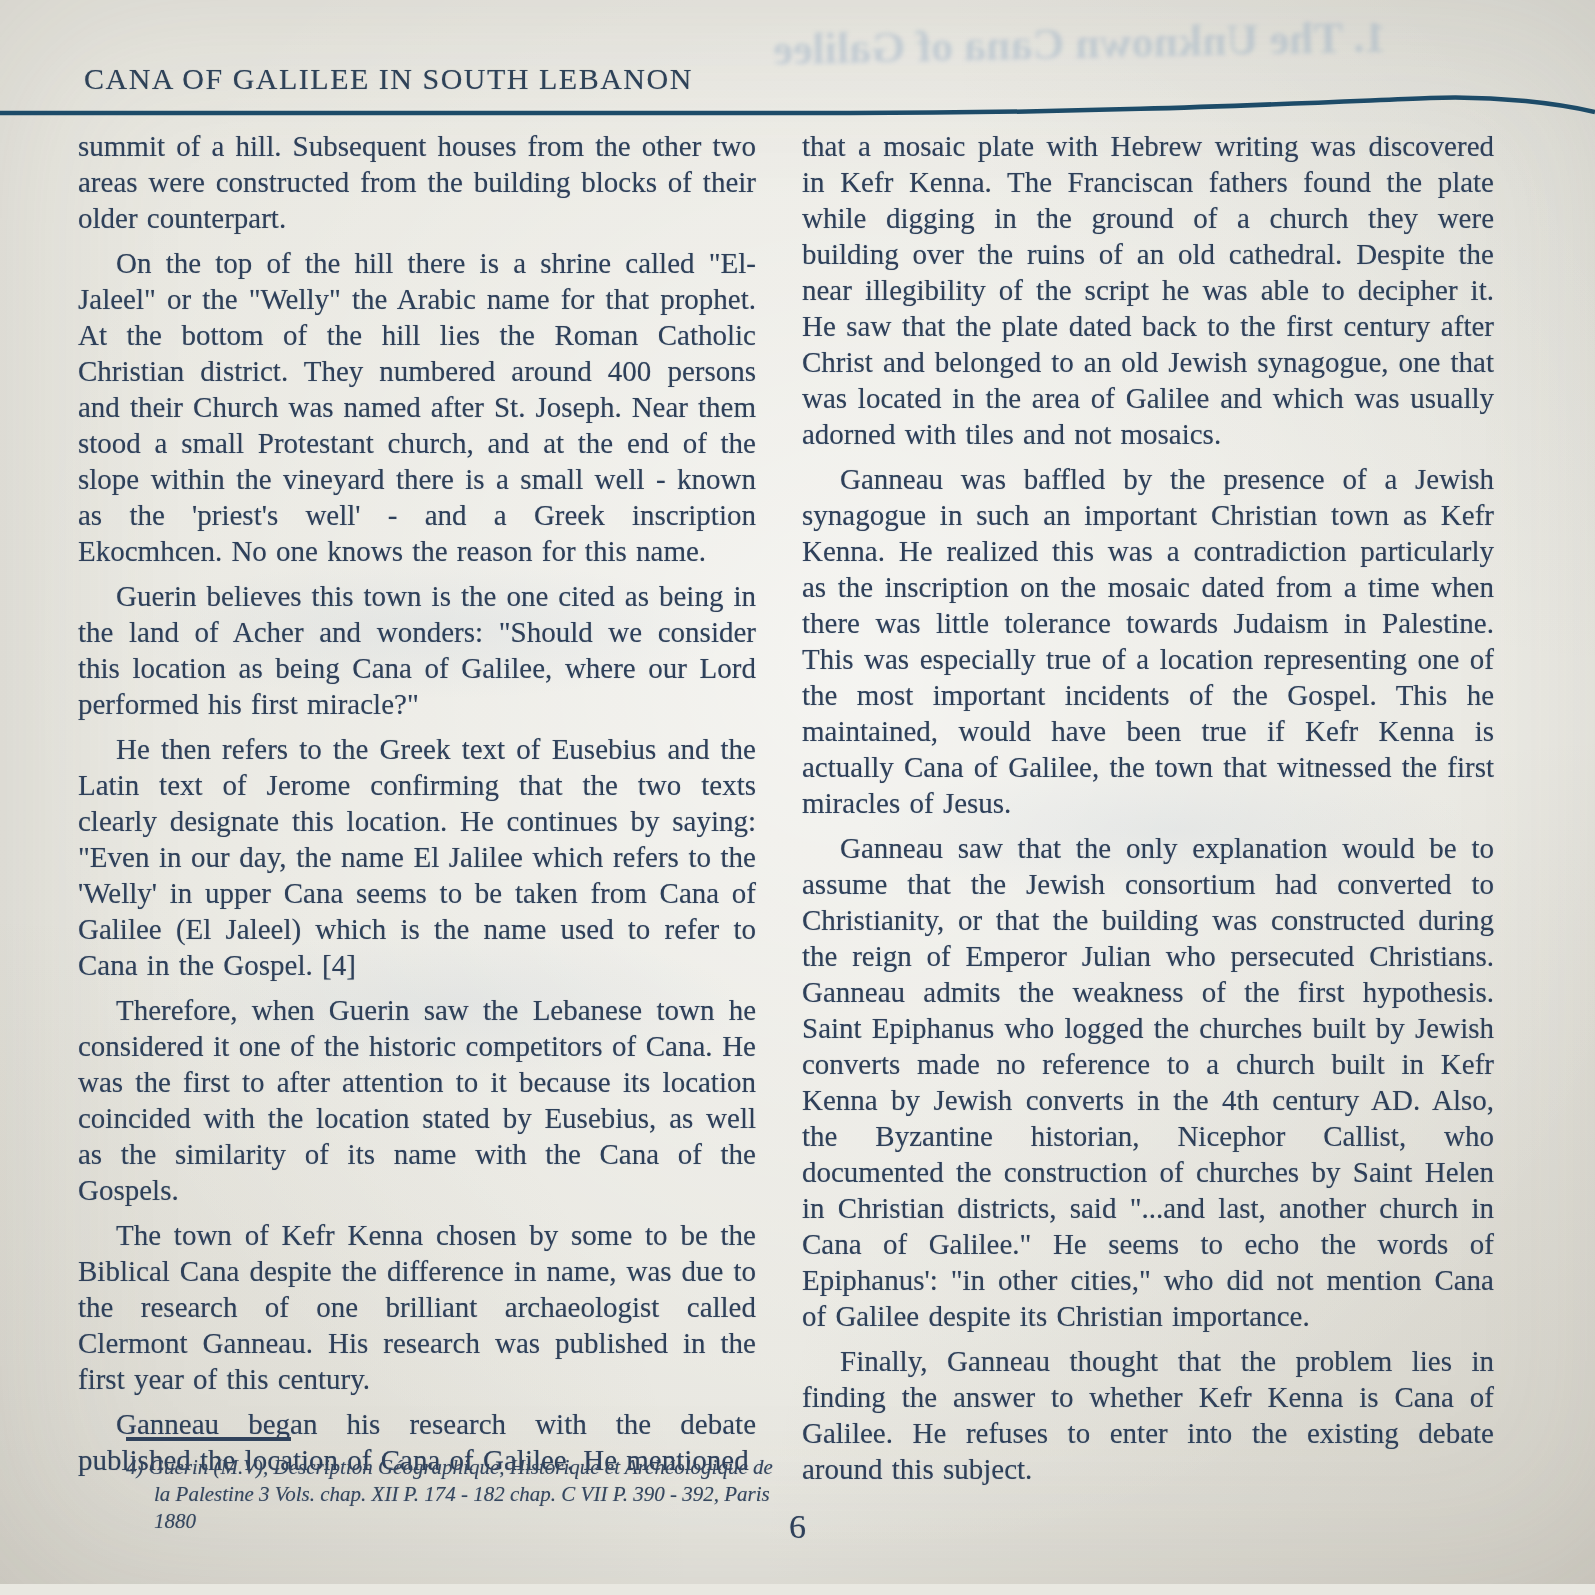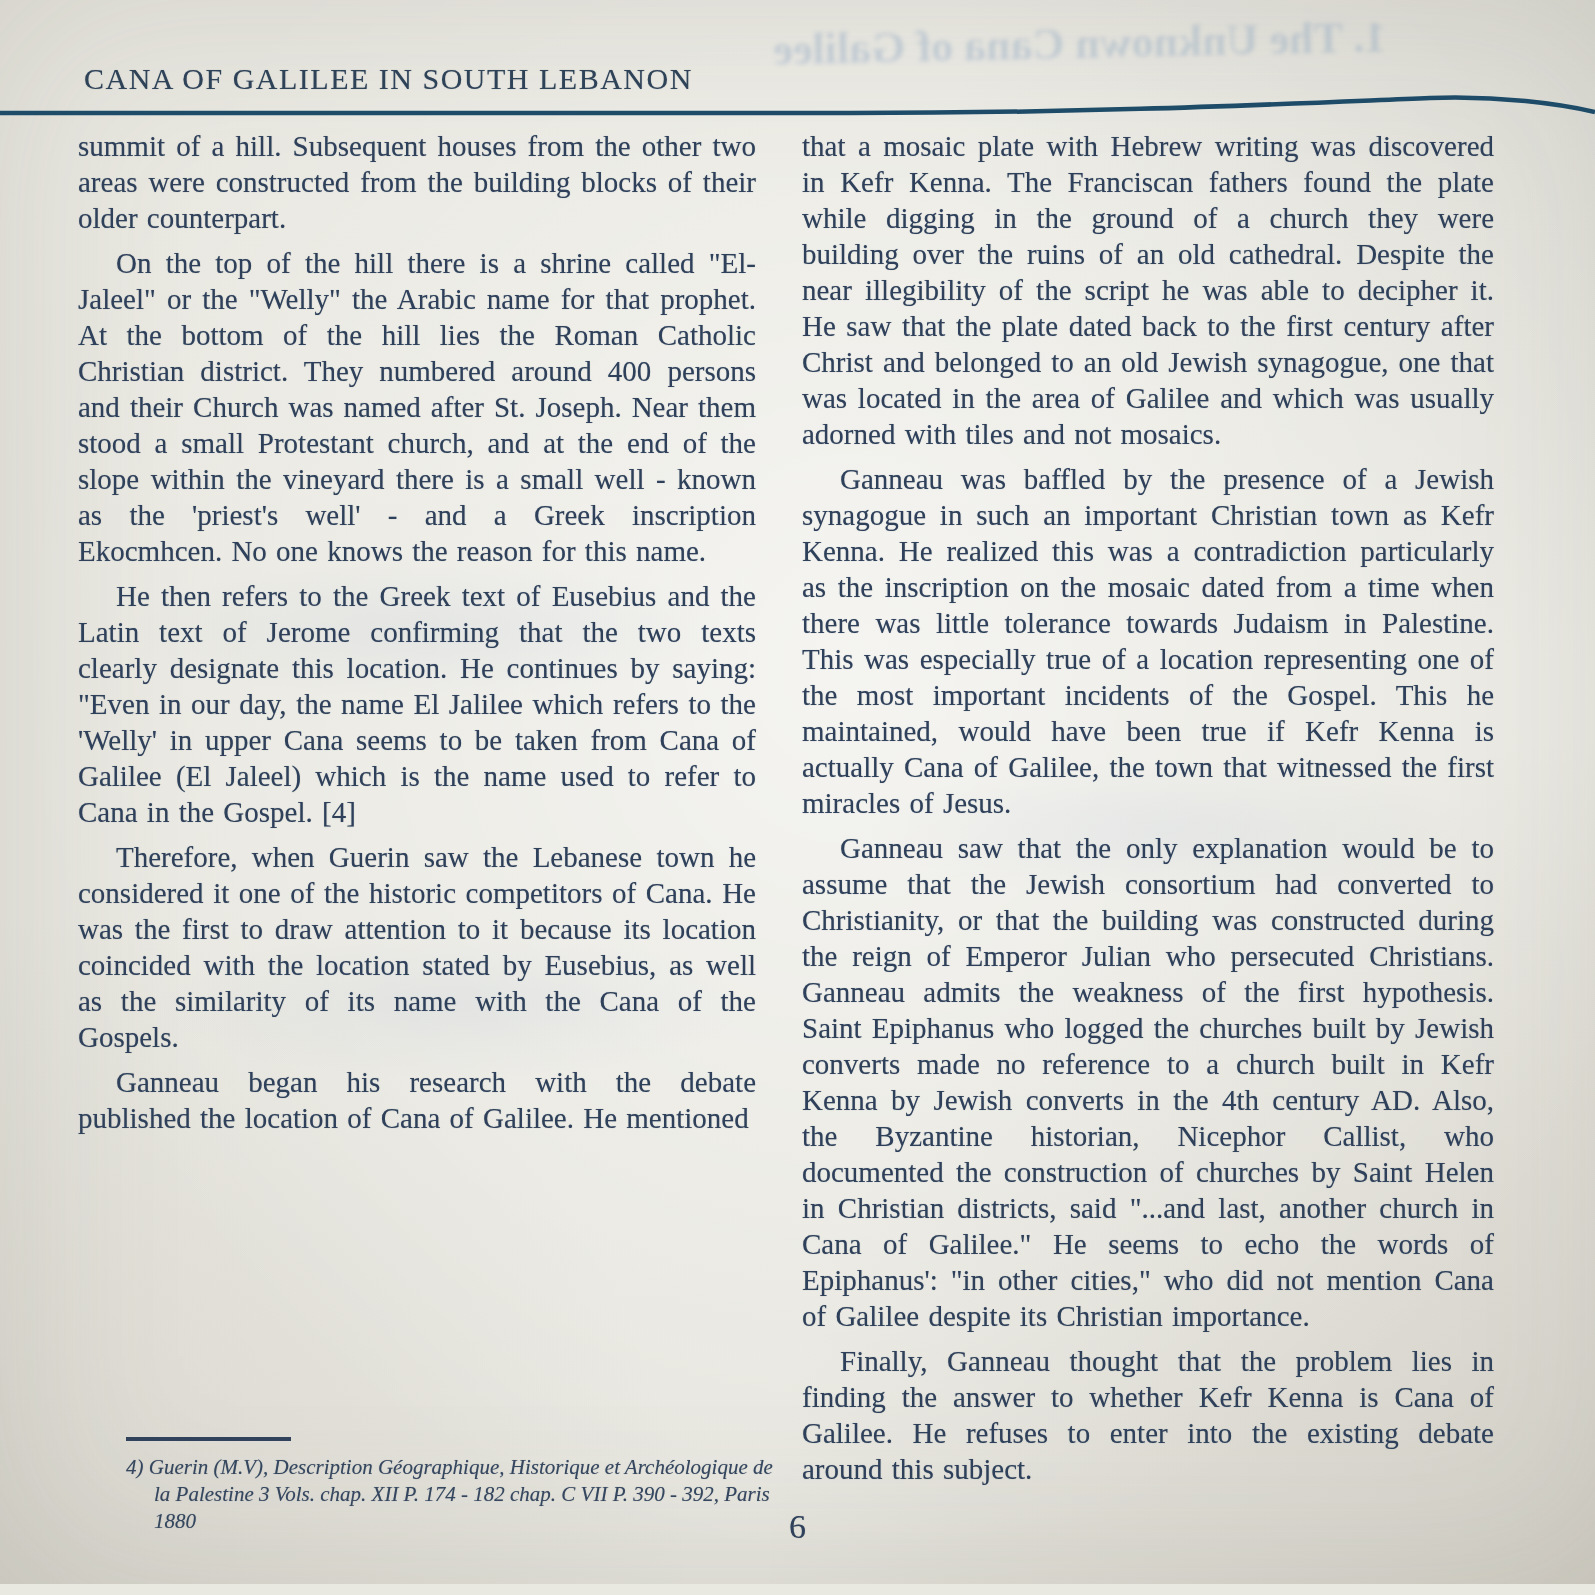--- a/index.html
+++ b/index.html
@@ -90,22 +90,24 @@
   <div class="header-title">CANA OF GALILEE IN SOUTH LEBANON</div>
 
   <svg class="header-rule" viewBox="0 0 1595 34" preserveAspectRatio="none">
     <path d="M0,21 L850,21 C1100,21 1280,12 1430,6 C1500,3.5 1560,12 1595,20" fill="none" stroke="#1d4b68" stroke-width="4.5"></path>
   </svg>
 
   <div class="columns">
     <div class="col col-left">
       <p class="cont">summit of a hill. Subsequent houses from the other two areas were constructed from the building blocks of their older counterpart.</p>
       <p>On the top of the hill there is a shrine called "El-Jaleel" or the "Welly" the Arabic name for that prophet. At the bottom of the hill lies the Roman Catholic Christian district. They numbered around 400 persons and their Church was named after St. Joseph. Near them stood a small Protestant church, and at the end of the slope within the vineyard there is a small well - known as the 'priest's well' - and a Greek inscription Ekocmhcen. No one knows the reason for this name.</p>
+      <p>Guerin believes this town is the one cited as being in the land of Acher and wonders: "Should we consider this location as being Cana of Galilee, where our Lord performed his first miracle?"</p>
       <p>He then refers to the Greek text of Eusebius and the Latin text of Jerome confirming that the two texts clearly designate this location. He continues by saying: "Even in our day, the name El Jalilee which refers to the 'Welly' in upper Cana seems to be taken from Cana of Galilee (El Jaleel) which is the name used to refer to Cana in the Gospel. [4]</p>
-      <p>Therefore, when Guerin saw the Lebanese town he considered it one of the historic competitors of Cana. He was the first to draw attention to it because its location coincided with the location stated by Eusebius, as well as the similarity of its name with the Cana of the Gospels.</p>
+      <p>Therefore, when Guerin saw the Lebanese town he considered it one of the historic competitors of Cana. He was the first to after attention to it because its location coincided with the location stated by Eusebius, as well as the similarity of its name with the Cana of the Gospels.</p>
+      <p>The town of Kefr Kenna chosen by some to be the Biblical Cana despite the difference in name, was due to the research of one brilliant archaeologist called Clermont Ganneau. His research was published in the first year of this century.</p>
       <p>Ganneau began his research with the debate published the location of Cana of Galilee. He mentioned</p>
     </div>
     <div class="col col-right">
       <p class="cont">that a mosaic plate with Hebrew writing was discovered in Kefr Kenna. The Franciscan fathers found the plate while digging in the ground of a church they were building over the ruins of an old cathedral. Despite the near illegibility of the script he was able to decipher it. He saw that the plate dated back to the first century after Christ and belonged to an old Jewish synagogue, one that was located in the area of Galilee and which was usually adorned with tiles and not mosaics.</p>
       <p>Ganneau was baffled by the presence of a Jewish synagogue in such an important Christian town as Kefr Kenna. He realized this was a contradiction particularly as the inscription on the mosaic dated from a time when there was little tolerance towards Judaism in Palestine. This was especially true of a location representing one of the most important incidents of the Gospel. This he maintained, would have been true if Kefr Kenna is actually Cana of Galilee, the town that witnessed the first miracles of Jesus.</p>
       <p>Ganneau saw that the only explanation would be to assume that the Jewish consortium had converted to Christianity, or that the building was constructed during the reign of Emperor Julian who persecuted Christians. Ganneau admits the weakness of the first hypothesis. Saint Epiphanus who logged the churches built by Jewish converts made no reference to a church built in Kefr Kenna by Jewish converts in the 4th century AD. Also, the Byzantine historian, Nicephor Callist, who documented the construction of churches by Saint Helen in Christian districts, said "...and last, another church in Cana of Galilee." He seems to echo the words of Epiphanus': "in other cities," who did not mention Cana of Galilee despite its Christian importance.</p>
       <p>Finally, Ganneau thought that the problem lies in finding the answer to whether Kefr Kenna is Cana of Galilee. He refuses to enter into the existing debate around this subject.</p>
     </div>
   </div>
 

